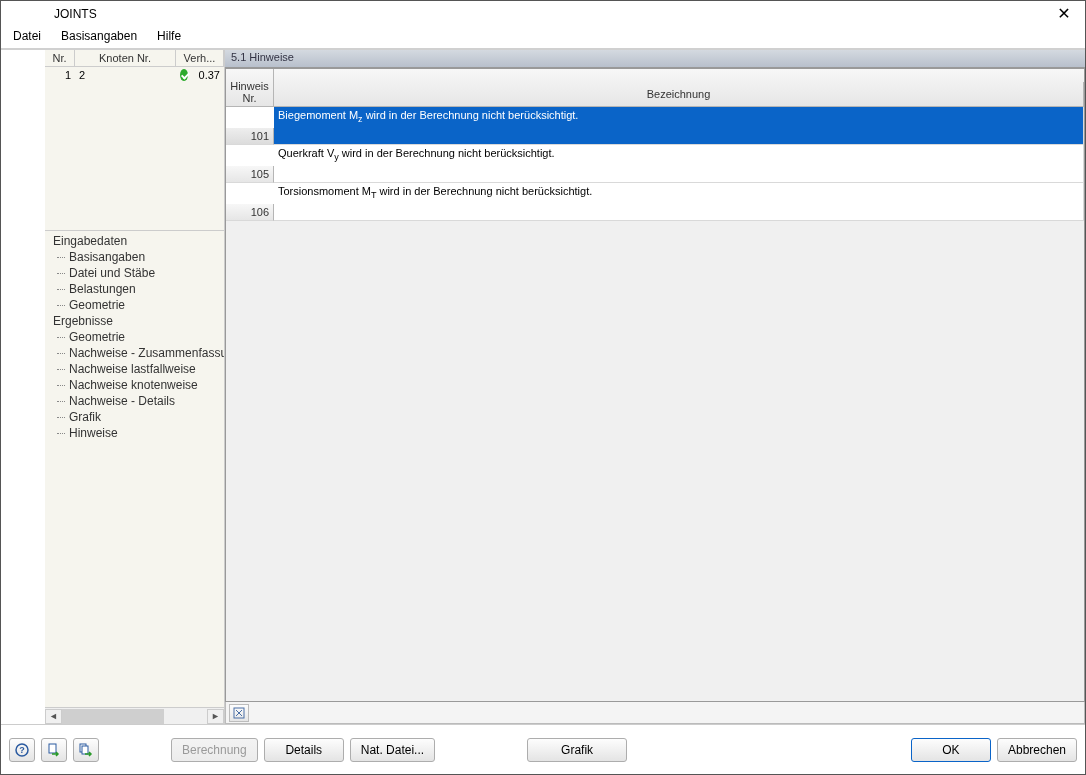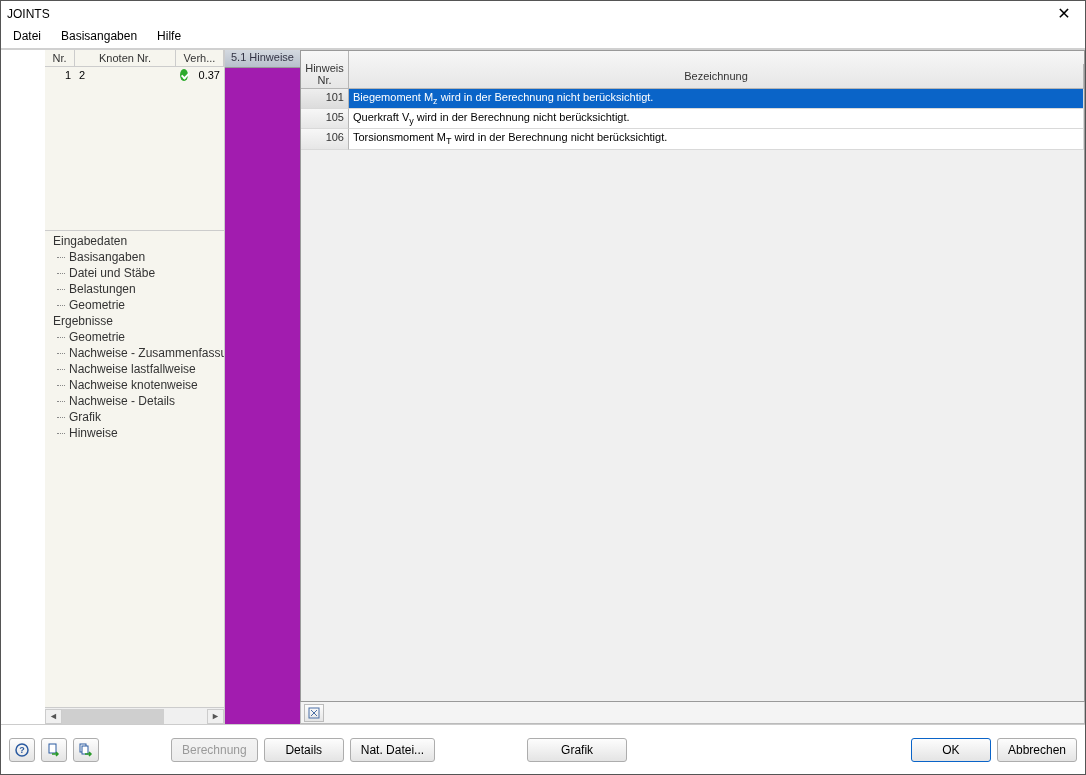--- a/index.html
+++ b/index.html
@@ -1,19 +1,19 @@
 <!DOCTYPE html>
 <html><head>
 <meta charset="utf-8">
 <style>
 * { box-sizing: border-box; font-family: "Segoe UI", Tahoma, sans-serif; }
 html, body { margin: 0; padding: 0; width: 1086px; height: 775px; overflow: hidden; background: #fff; }
 .win { width: 1086px; height: 775px; display: flex; flex-direction: column; border: 1px solid #555; background: #fff; }
 
-.titlebar { display: flex; align-items: center; height: 26px; padding: 0 6px; font-size: 12px; background: #fff; }
+.titlebar { display: flex; align-items: center; height: 26px; padding: 0 6px; font-size: 12px; background: #fff; margin-left: 47px; }
 .titlebar .title { flex: 1; font-weight: normal; }
 .titlebar .close { width: 30px; text-align: center; font-size: 16px; line-height: 20px; cursor: default; }
 
 .menubar { display: flex; height: 22px; padding: 0 2px; font-size: 12px; background: #fff; border-bottom: 1px solid #d0d0d0; }
 .menubar .menu-item { padding: 2px 10px; cursor: default; }
 
 .body { flex: 1; display: flex; min-height: 0; border-top: 1px solid #d0d0d0; padding-left: 44px; }
 
 .left { width: 180px; display: flex; flex-direction: column; min-height: 0; background: #f6f5ee; border-right: 1px solid #ccc; }
 
@@ -35,36 +35,36 @@
 .tree .tnode { padding: 1px 0; white-space: nowrap; }
 .tree .tnode.level1 { padding-left: 4px; }
 .tree .tnode.level2 { padding-left: 20px; position: relative; }
 .tree .tnode.level2::before { content: ""; position: absolute; left: 8px; top: 50%; width: 8px; border-top: 1px dotted #888; }
 
 .hscroll { height: 17px; background: #f0f0f0; border-top: 1px solid #ccc; display: flex; align-items: center; }
 .hscroll .sbtn { width: 17px; height: 15px; background: #f0f0f0; border: 1px solid #ccc; font-size: 9px; line-height: 13px; text-align: center; color: #555; }
 .hscroll .strack { flex: 1; height: 15px; background: #f0f0f0; position: relative; }
 .hscroll .sthumb { position: absolute; left: 0; top: 0; width: 70%; height: 100%; background: #cfcfcf; }
 
-.right { flex: 1; display: flex; flex-direction: row; min-height: 0; background: #a21caf; }
+.right { flex: 1; display: flex; flex-direction: column; min-height: 0; background: #be185d; }
 .panel-title { height: 18px; padding: 1px 6px; background: linear-gradient(#d4d9e0, #b8c0cc); color: #334; font-size: 11px; border-bottom: 1px solid #999; }
 
 .grid-wrap { flex: 1; display: flex; flex-direction: column; min-height: 0; }
 .grid { flex: 1; display: flex; min-height: 0; }
 .grid-inner { flex: 1; display: flex; flex-direction: column; border: 1px solid #999; background: #f0f0f0; }
 
 .ghead { display: flex; background: linear-gradient(#f7f7f7, #e6e6e6); font-size: 11px; color: #333; border-bottom: 1px solid #b5b5b5; }
 .ghead .gh { border-right: 1px solid #b5b5b5; display: flex; align-items: center; justify-content: center; text-align: center; }
 .gh.c-nr { width: 48px; flex-direction: column; padding: 2px 0; justify-content: flex-end; }
 .gh.c-desc { flex: 1; padding: 6px 0; margin-top: 13px; }
 
 .gbody { flex: 1; background: #f0f0f0; overflow: hidden; }
 .grow { display: flex; font-size: 11px; background: #fff; color: #000; border-bottom: 0; }
 .grow .gc { border-right: 1px solid #d9d9d9; border-bottom: 1px solid #d9d9d9; padding: 2px 4px; }
-.grow .c-nr { width: 48px; text-align: right; background: linear-gradient(#f7f7f7, #e6e6e6); color: #333; border-right: 1px solid #b5b5b5; }
+.grow .c-nr { width: 48px; text-align: right; background: linear-gradient(#f7f7f7, #e6e6e6); color: #333; border-right: 1px solid #b5b5b5; margin-top: 21px; }
 .grow .c-desc { flex: 1; text-align: left; }
 .grow.selected .c-desc { background: #0a64c8; color: #fff; }
 .grow.selected .c-nr { background: linear-gradient(#eee, #dcdcdc); }
 .sub { font-size: 9px; vertical-align: sub; }
 
 .gstatus { height: 22px; border: 1px solid #bbb; border-top: none; background:#f4f4f4; display:flex; align-items:center; padding:0 3px; gap:4px; }
 .gstatus .icon-btn { width: 20px; height: 18px; border: 1px solid #bcbcbc; background: linear-gradient(#fdfdfd,#e6e6e6); display:flex; align-items:center; justify-content:center; }
 
 .footer { height: 50px; border-top: 1px solid #ccc; display: flex; align-items: center; padding: 0 8px; gap: 6px; background: #fff; }
 .btn { height: 24px; padding: 8px 10px; font-size: 12px; background: linear-gradient(#fdfdfd,#e4e4e4); border: 1px solid #adadad; border-radius: 3px; cursor: default; display:inline-flex; align-items:center; justify-content:center; min-width: 80px; }

